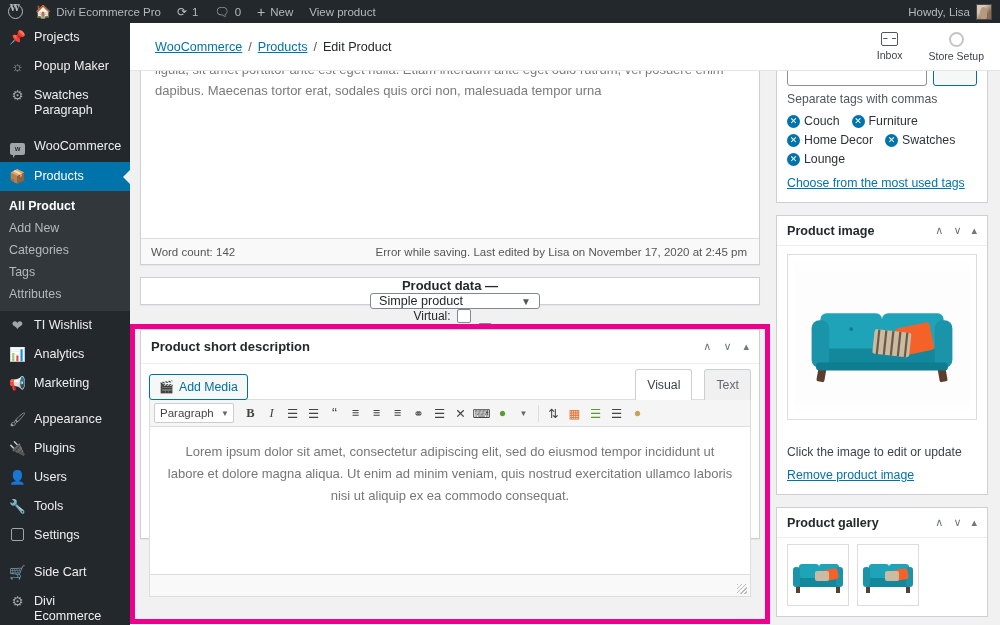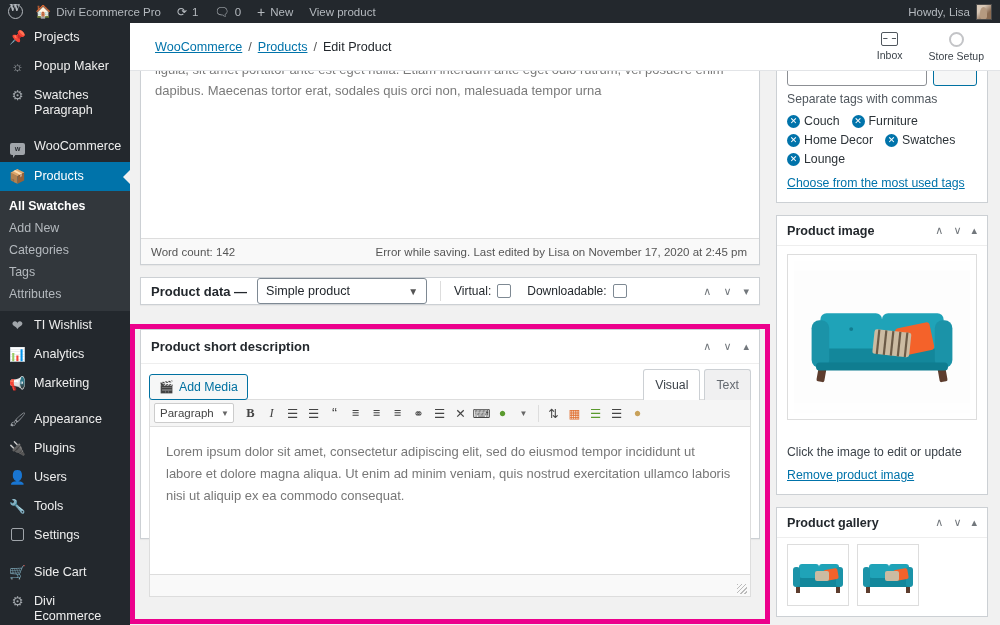--- a/index.html
+++ b/index.html
@@ -119,21 +119,21 @@
   .desc-text { padding: 12px 14px 0 14px; color:#7a7a7a; font-size:13px; line-height:21px; }
   .desc-footer {
     position:absolute; left:0; right:0; bottom:0; height:26px;
     border-top:1px solid #ddd; background:#f9f9f9;
     display:flex; align-items:center; font-size:11.5px; color:#555;
   }
   .desc-footer .wc { padding-left:10px; }
   .desc-footer .saveinfo { margin-left:auto; padding-right:12px; }
 
   
-  .pd-box { position:absolute; left:10px; top:206px; width:620px; height:28px; display:flex; align-items:center; padding: 0 10px; }
+  .pd-box { position:absolute; left:10px; top:206px; width:620px; height:28px; display:flex; align-items:center; padding: 0 10px; flex-direction: column; }
   .pd-title { font-weight:bold; font-size:13px; color:#23282d; }
   .pd-select {
     margin-left:10px; width:170px; height:26px; border:1px solid #7e8993; border-radius:3px;
     background:#fff; font-size:12.6px; color:#23282d; padding:0 8px;
     display:flex; align-items:center; position:relative;
   }
   .pd-select .chev { position:absolute; right:8px; color:#555; font-size:10px; }
   .pd-divider { width:1px; height:20px; background:#ddd; margin:0 13px; }
   .pd-check { display:flex; align-items:center; gap:6px; font-size:12px; color:#23282d; margin-right:16px; }
   .cbox { width:14px;height:14px;border:1px solid #7e8993;border-radius:2px;background:#fff; display:inline-block; }
@@ -154,42 +154,42 @@
   .addmedia {
     display:flex; align-items:center; gap:5px; height:26px; padding:0 9px;
     border:1px solid #0071a1; border-radius:3px; background:#f6f7f7;
     color:#0071a1; font-size:12.3px; cursor:pointer;
   }
   .media-ico { font-size:12px; }
   .tabs { margin-left:auto; display:flex; align-items:flex-end; height:26px; }
   .ed-tab {
     height:24px; padding:15px 11px; display:flex;align-items:center;
     font-size:12.3px; border:1px solid #ccd0d4; border-bottom:none;
-    background:#f0f0f1; color:#646970; border-radius:3px 3px 0 0; margin-left:4px;
+    background:#f0f0f1; color:#646970; border-radius:3px 3px 0 0; margin-left:12px;
   }
   .ed-tab.active { background:#fff; color:#3c434a; }
   .toolbar {
     border:1px solid #ddd; border-bottom:1px solid #ddd; background:#f5f5f5;
     height:28px; display:flex; align-items:center; gap:0px; padding:0 4px;
     margin-top:-1px;
   }
   .tb-select {
     width:80px;height:20px;border:1px solid #ccc;background:#fff;border-radius:2px;
     font-size:11.5px; color:#444; display:flex;align-items:center;padding:0 5px;
     position:relative; margin-right:6px;
   }
   .tb-select .c { position:absolute;right:4px;font-size:8px;color:#666; }
   .tb-btn {
     width:21px;height:21px;display:flex;align-items:center;justify-content:center;
     font-size:12.5px;color:#444; cursor:pointer;
   }
   .tb-sep { width:1px;height:17px;background:#ddd;margin:0 4px; }
   .editor-body {
     border:1px solid #ddd; border-top:none; background:#fff;
-    height:148px; padding:14px 16px; color:#777; font-size:13px; line-height:22px;
+    height:148px; padding:14px 16px; color:#777; font-size:13px; line-height:22px;text-align:center;
   }
   .editor-status {
     border:1px solid #ddd; border-top:none; background:#f9f9f9;
     height:22px; position:relative;
   }
   .resize-handle {
     position:absolute; right:3px; bottom:2px; width:10px;height:10px;
     background: repeating-linear-gradient(135deg,#bbb 0 1px,transparent 1px 3px);
   }
 
@@ -276,21 +276,21 @@
     <div class="menu-item">
       <span class="mi-icon"><span class="woo-badge">W</span></span>
       <span>WooCommerce</span>
     </div>
     <div class="menu-item current">
       <span class="mi-icon">📦</span>
       <span>Products</span>
     </div>
 
     <div class="submenu">
-      <div class="submenu-item active"><span>All Swatches</span></div>
+      <div class="submenu-item active"><span>All Product</span></div>
       <div class="submenu-item"><span>Add New</span></div>
       <div class="submenu-item"><span>Categories</span></div>
       <div class="submenu-item"><span>Tags</span></div>
       <div class="submenu-item"><span>Attributes</span></div>
     </div>
 
     <div class="menu-item">
       <span class="mi-icon">❤</span>
       <span>TI Wishlist</span>
     </div>

